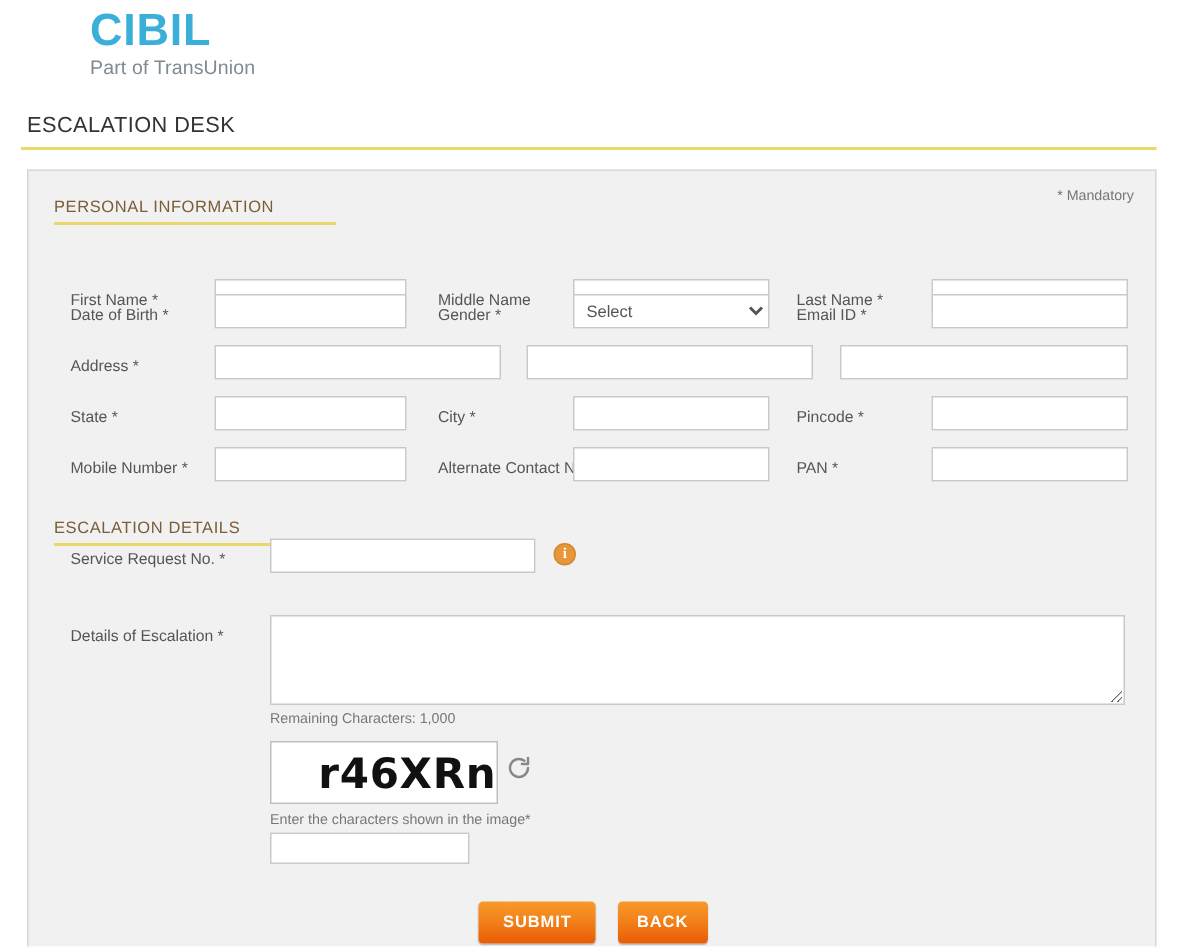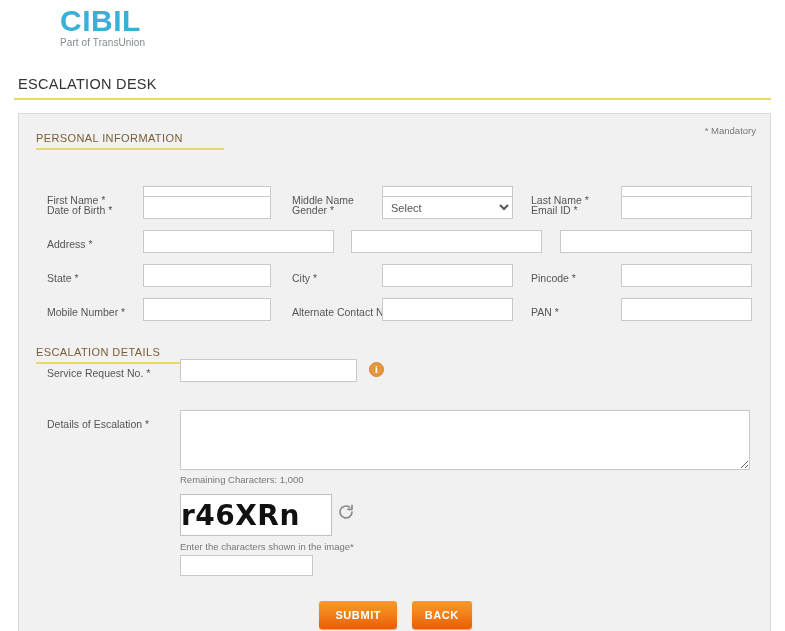--- a/index.html
+++ b/index.html
@@ -21,21 +21,21 @@
   .logo-main {
     font-family: "Liberation Sans", sans-serif;
     font-size: 30px;
     font-weight: bold;
     letter-spacing: 0.5px;
     color: #3ab0d8;
     display: block;
   }
   .logo-sub {
     font-family: "Liberation Sans", sans-serif;
-    font-size: 10px;
+    font-size: 13px;
     color: #7f8a92;
     display: block;
     margin-top: 2px;
     letter-spacing: 0.1px;
   }
 
   
   .page-title {
     position: absolute;
     left: 18px; top: 76px;
@@ -163,21 +163,21 @@
     position: absolute; left: 161px; top: 64px;
     font-size: 9.5px; color: #777;
   }
 
   
   .captcha-box {
     position: absolute; left: 161px; top: 0;
     width: 152px; height: 42px;
     background: #ffffff;
     border: 1px solid #c0c0c0;
-    display: flex; align-items: center; justify-content: flex-start;
+    display: flex; align-items: center; justify-content: flex-end;
   }
   .captcha-text {
     font-family: "DejaVu Sans", sans-serif;
     font-size: 28px;
     font-weight: bold;
     color: #111111;
     letter-spacing: 0.5px;
   }
   .refresh-icon {
     position: absolute; left: 318px; top: 9px;

